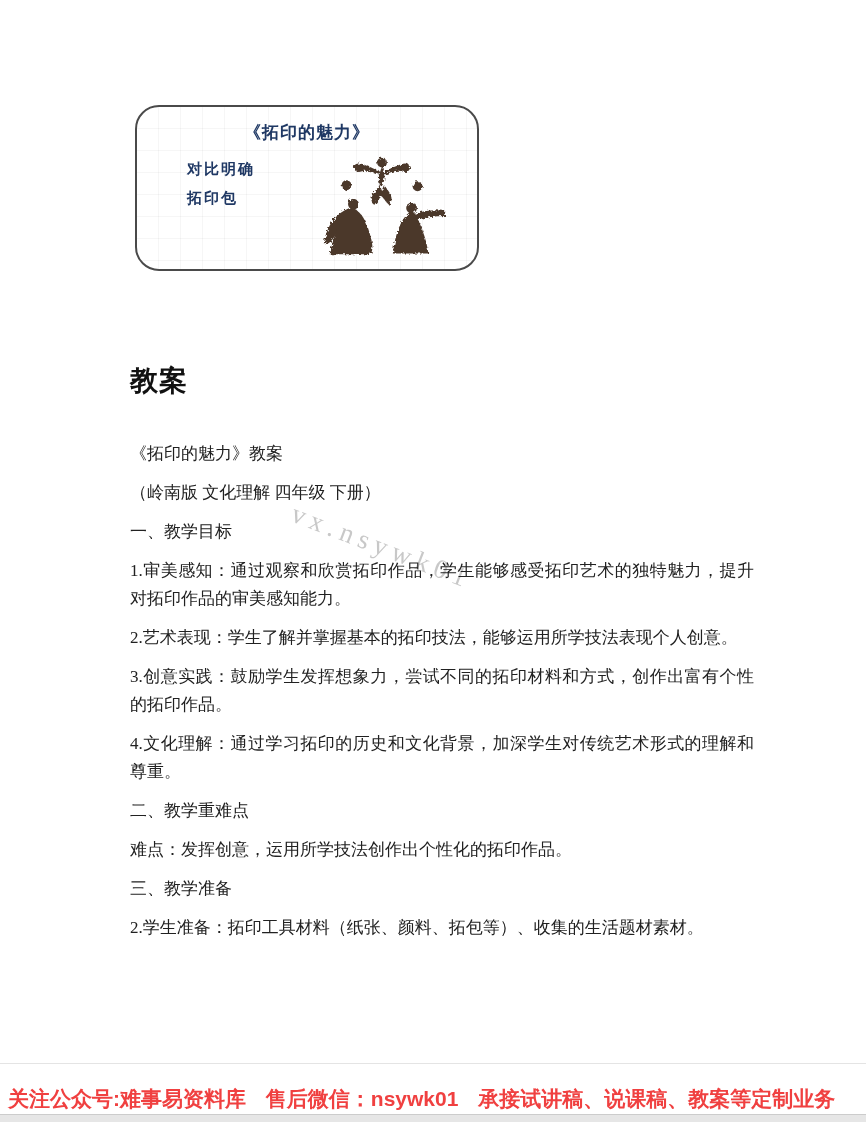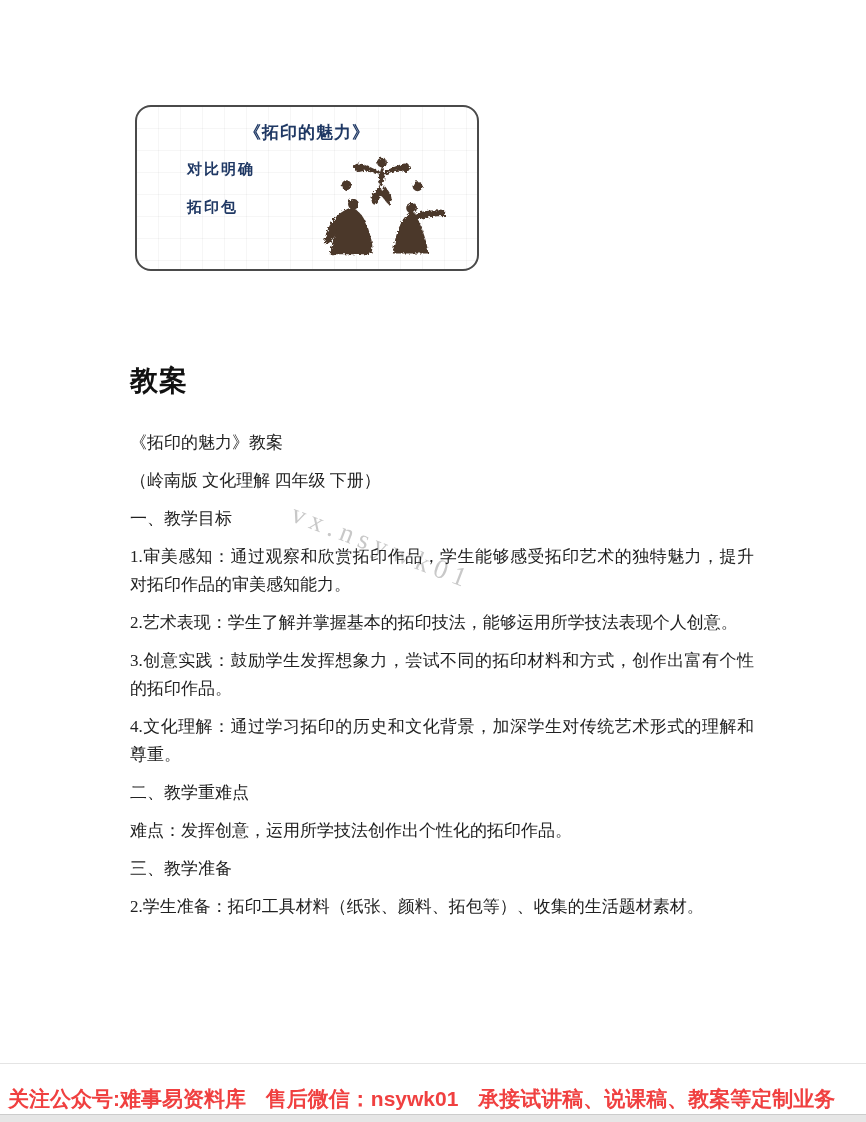--- a/index.html
+++ b/index.html
@@ -14,21 +14,21 @@
     width: 866px; height: 1122px;
     background: #ffffff;
   }
 
   
   .slide-box {
     position: absolute;
     left: 135px; top: 105px;
     width: 344px; height: 166px;
     border: 2px solid #4a4a4a;
-    border-radius: 16px;
+    border-radius: 24px;
     background:
       repeating-linear-gradient(to right,  transparent 0 21px, rgba(0,0,0,0.035) 21px 22px),
       repeating-linear-gradient(to bottom, transparent 0 21px, rgba(0,0,0,0.035) 21px 22px),
       #ffffff;
     box-sizing: border-box;
   }
   .slide-title {
     position: absolute;
     left: 0; top: 14px; width: 100%;
     text-align: center;
@@ -41,21 +41,21 @@
   .slide-line {
     position: absolute;
     left: 50px;
     font-family: "Liberation Sans", sans-serif;
     font-weight: bold;
     font-size: 15px;
     color: #1f3864;
     letter-spacing: 2px;
   }
   .slide-line.l1 { top: 53px; }
-  .slide-line.l2 { top: 91px; text-align: center; }
+  .slide-line.l2 { top: 82px; text-align: center; }
   .rubbing {
     position: absolute;
     left: 172px; top: 42px;
     width: 148px; height: 118px;
   }
 
   
   .watermark {
     position: absolute;
     left: 298px; top: 498px;
@@ -81,21 +81,21 @@
   }
   .content {
     position: absolute;
     left: 130px; top: 429px;
     width: 624px;
     font-size: 17px;
     line-height: 28px;
     color: #212121;
     text-align: justify;
   }
-  .content p { margin: 0 0 10px 0; }
+  .content p { margin: 11px 0 10px 0; }
 
   
   .page-edge-line {
     position: absolute;
     left: 0; top: 1063px;
     width: 866px; height: 1px;
     background: #e4e4e4;
   }
   .footer {
     position: absolute;

